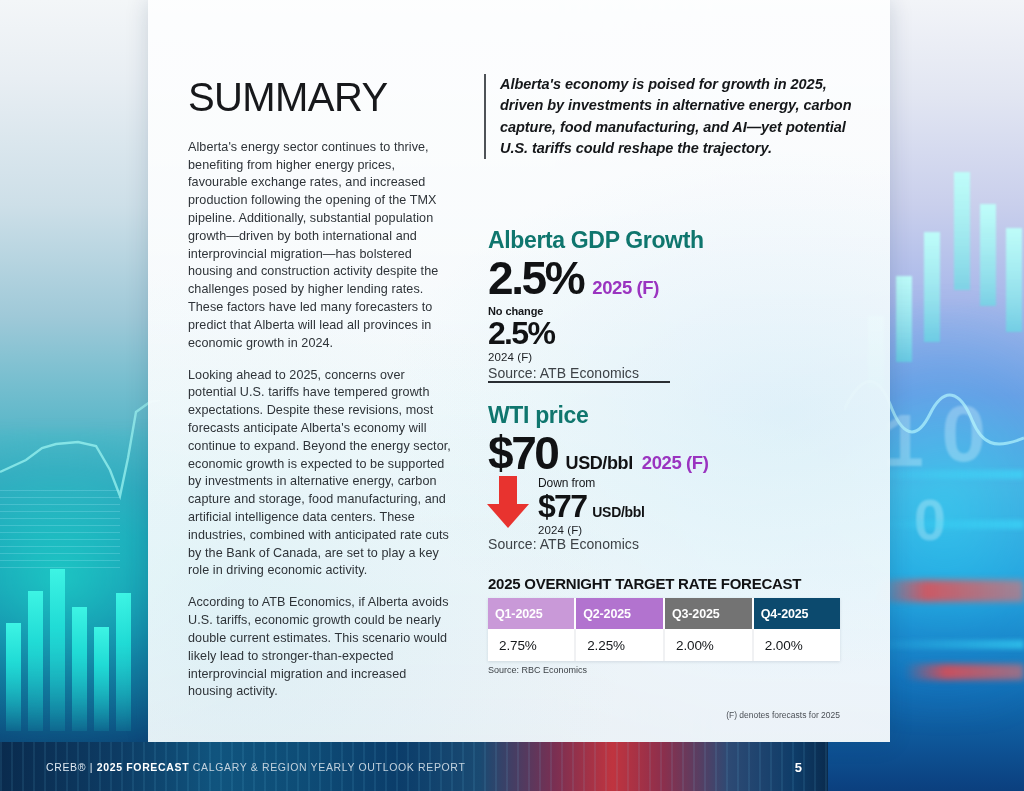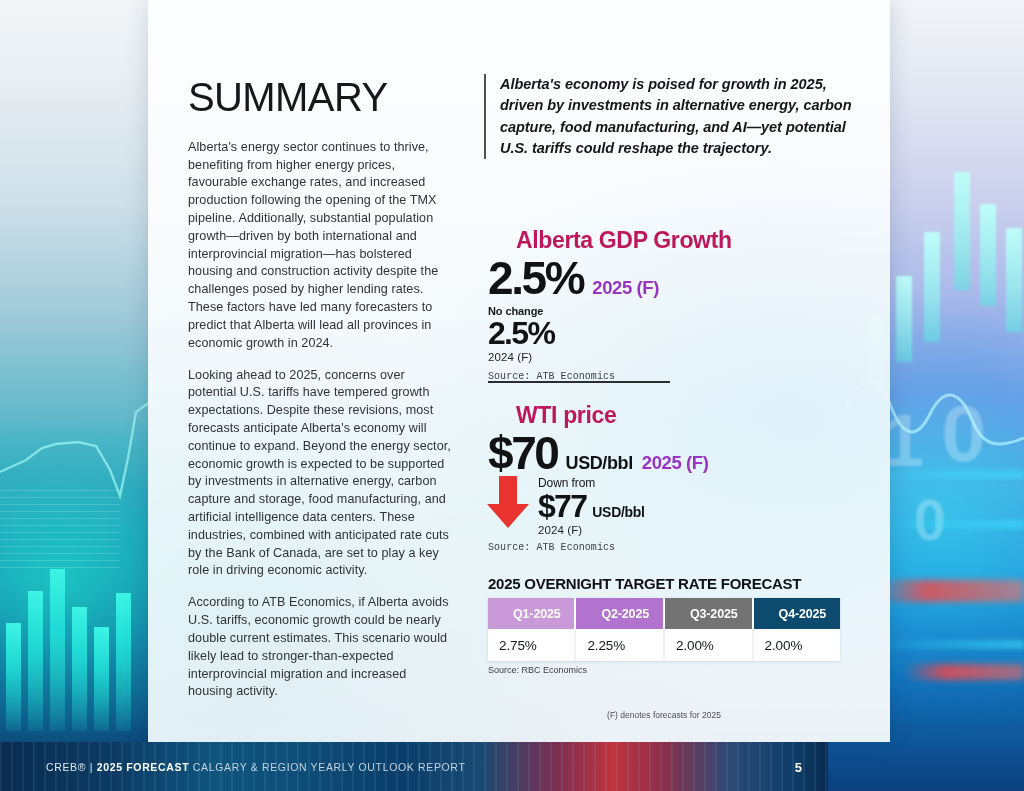--- a/index.html
+++ b/index.html
@@ -127,22 +127,22 @@
   .quote-wrap { position: absolute; left: 0; top: 74px; width: 372px; display: flex; }
   .quote-bar { width: 2px; background: #4e5257; margin-right: 14px; flex: none; align-self: stretch; }
   .quote-text {
     font-family: "Liberation Sans", sans-serif;
     font-style: italic; font-weight: 700;
     font-size: 14.5px; line-height: 1.47; color: #15171a; letter-spacing: -.05px;
   }
 
   .stat-block { position: absolute; left: 4px; }
   .stat-head {
-    font-weight: 700; font-size: 23px; color: #be185d;
-    letter-spacing: -.35px; line-height: 1.1; margin-left: 28px;
+    font-weight: 700; font-size: 23px; color: #0f766e;
+    letter-spacing: -.35px; line-height: 1.1;
   }
   .big-row { display: flex; align-items: baseline; margin-top: 2px; }
   .big-num {
     font-weight: 700; font-size: 46px; color: #111214;
     letter-spacing: -2.4px; line-height: 1;
   }
   .big-suffix {
     font-weight: 700; font-size: 18px; color: #111214;
     letter-spacing: -.4px; margin-left: 8px;
   }
@@ -151,58 +151,58 @@
     letter-spacing: -.4px; margin-left: 9px;
   }
   .sub-label { font-weight: 700; font-size: 11px; color: #15171a; letter-spacing: -.1px; }
   .mid-row { display: flex; align-items: baseline; }
   .mid-num {
     font-weight: 700; font-size: 32px; color: #111214;
     letter-spacing: -1.7px; line-height: 1.06;
   }
   .mid-suffix { font-weight: 700; font-size: 14px; color: #111214; margin-left: 6px; letter-spacing: -.3px; }
   .small-year { font-size: 11.5px; color: #1c1f23; letter-spacing: .1px; }
-  .source { font-size: 10px; color: #3d4247; letter-spacing: .05px; margin-top: 8px; font-family: Liberation Mono, monospace; }
+  .source { font-size: 14px; color: #3d4247; letter-spacing: .05px; margin-top: 2px; }
 
   .divider {
     position: absolute; left: 4px; top: 381px; width: 182px; height: 2px;
     background: #2a2e33;
   }
 
   .arrow-down { position: absolute; left: 2px; top: 474px; width: 44px; height: 56px; }
 
   
   .tbl-title {
     position: absolute; left: 4px; top: 575px;
     font-weight: 700; font-size: 15px; color: #111214; letter-spacing: -.25px;
   }
   .rate-table {
     position: absolute; left: 4px; top: 598px;
     border-collapse: collapse; width: 352px;
     box-shadow: 0 1px 3px rgba(30,50,70,.13);
   }
   .rate-table th {
-    height: 31px; text-align: left; padding-left: 25px;
+    height: 31px; text-align: left; padding-left: 7px;
     color: #ffffff; font-weight: 700; font-size: 12.5px; letter-spacing: -.15px;
     border-right: 2px solid #fdfdfe;
   }
   .rate-table th:last-child { border-right: none; }
   .rate-table td {
     height: 32px; text-align: left; padding-left: 11px;
     background: #ffffff; font-size: 13.5px; color: #14171a; letter-spacing: -.1px;
     border-right: 2px solid #f0f1f3;
   }
   .rate-table td:last-child { border-right: none; }
   .tbl-source {
     position: absolute; left: 4px; top: 665px; width: 352px;
     text-align: left; font-size: 9px; color: #3d4247;
   }
   .foot-note {
     position: absolute; left: 4px; top: 710px; width: 352px;
-    text-align: center; font-size: 8.5px; color: #4a4f55;
+    text-align: right; font-size: 8.5px; color: #4a4f55;
   }
 
   
   .footer {
     position: absolute; left: 0; bottom: 0; width: 828px; height: 49px;
     overflow: hidden;
   }
   .footer-bg {
     position: absolute; inset: 0;
     background: linear-gradient(to right,

